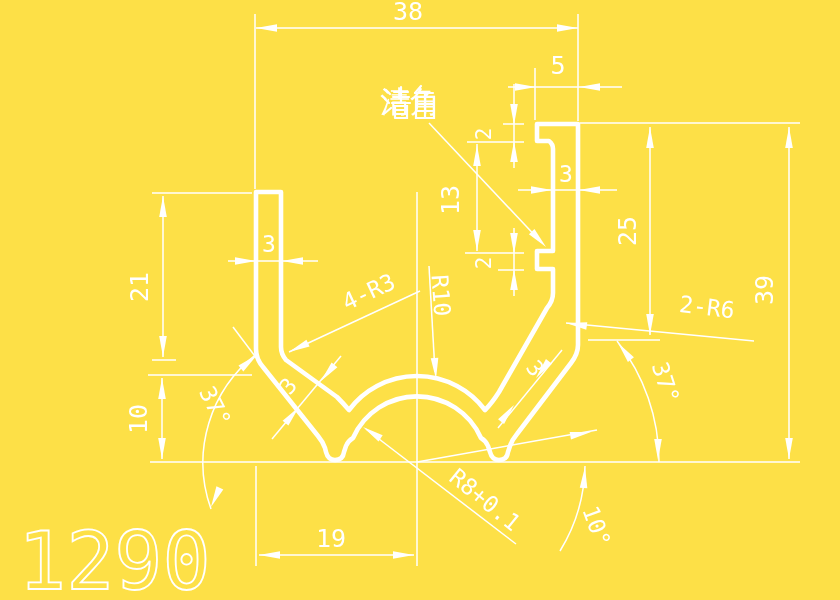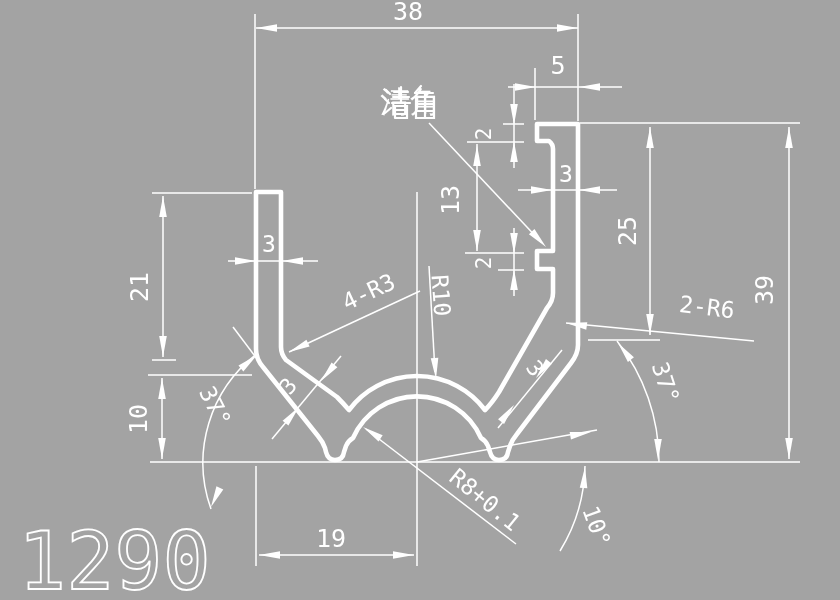--- a/index.html
+++ b/index.html
@@ -1,16 +1,16 @@
 <!DOCTYPE html>
 <html><head>
 <meta charset="utf-8">
 <style>
   html,body{margin:0;padding:0;background:#232830;}
-  .stage{position:relative;width:840px;height:600px;background:#a3a3a3;overflow:hidden;}
+  .stage{position:relative;width:840px;height:600px;background:#fde047;overflow:hidden;}
   svg{display:block;}
   text{font-family:"DejaVu Sans Mono","Liberation Mono",monospace;fill:#ffffff;}
   .thin{stroke:#ffffff;stroke-width:1.5;fill:none;}
   .profile{stroke:#ffffff;stroke-width:4.6;fill:none;stroke-linejoin:round;stroke-linecap:round;}
   .glyph{stroke:#ffffff;stroke-width:2.2;fill:none;stroke-linecap:round;}
   .arr{fill:#ffffff;}
   .outline-text{fill:none;stroke:#ffffff;stroke-width:1.8;}
 </style>
 </head>
 <body>

